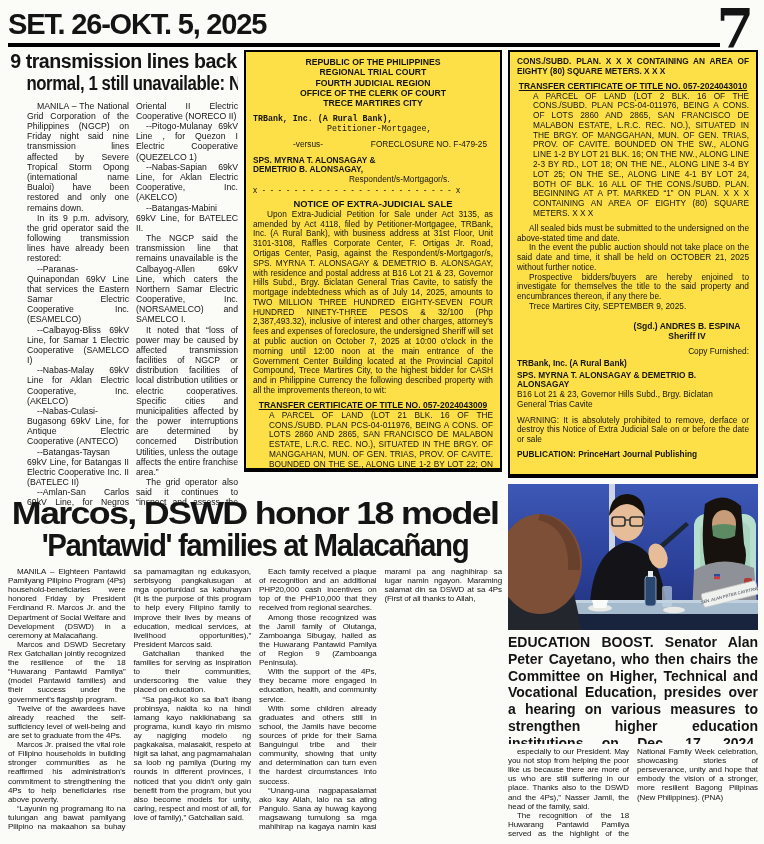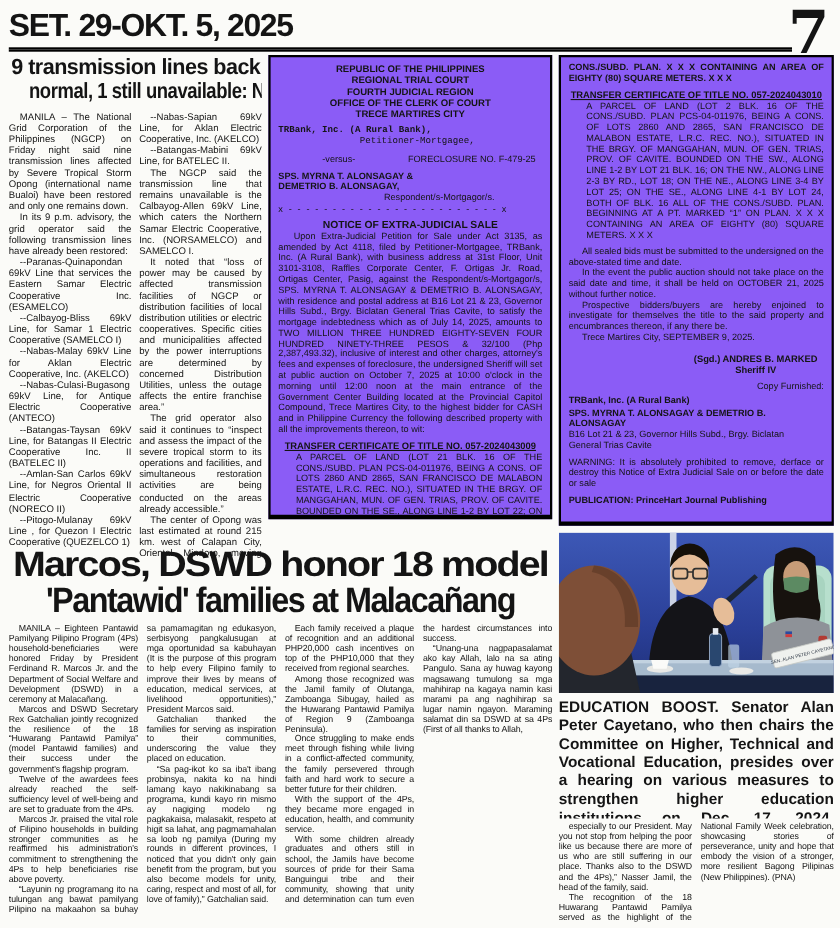--- a/index.html
+++ b/index.html
@@ -21,25 +21,25 @@
   .page-number { position:absolute; right:2px; top:0; font-family:"DejaVu Serif", serif;
     font-size:54px; font-weight:bold; line-height:0.95; }
 
   
   .ngcp { position:absolute; left:8px; top:50px; width:230px; height:458px; overflow:hidden; }
   .ngcp h2 { margin:0 0 6px 0; font-size:20px; font-weight:bold; line-height:1.12; text-align:left; letter-spacing:-0.5px; }
   .ngcp h2 .hl { display:block; white-space:nowrap; }
   .hl-n1 { transform:scaleX(0.98); transform-origin:50% 50%; }
   .hl-n2 { transform:scaleX(0.84); transform-origin:50% 50%; }
   .ngcp-body { column-count:2; column-gap:7px; column-fill:auto; height:408px;
-    font-size:8.7px; line-height:1.17; text-align:justify; overflow:hidden; }
+    font-size:8.7px; line-height:1.17; text-align:justify; overflow:hidden;margin-left:19px; }
   .ngcp-body p { text-indent:10px; }
 
   
-  .legal { position:absolute; background:#8b5cf6; border:2px solid #000; border-bottom:4.5px solid #000;
+  .legal { position:absolute; background:#fde047; border:2px solid #000; border-bottom:4.5px solid #000;
     padding:5px 7px; font-size:8.3px; line-height:1.18; overflow:hidden; }
   .box1 { left:244px; top:50px; width:258px; height:422px; }
   .box2 { left:508px; top:50px; width:250px; height:428px; }
   .court p { text-align:center; font-weight:bold; font-size:8.7px; }
   .party { margin-top:6px;font-family:Liberation Mono, monospace; }
   .pname { font-weight:bold; }
   .prole { margin-left:74px; }
   .versus-row { display:flex; justify-content:space-between; padding:6px 6px 6px 40px; }
   .rrole { margin-left:96px; }
   .xrule { letter-spacing:1.5px; margin-top:1px; }
@@ -76,21 +76,21 @@
     column-count:2; column-gap:8px; column-fill:auto;
     font-size:8px; line-height:1.14; letter-spacing:-0.1px; text-align:justify; overflow:hidden; }
   .marcos-cont p { text-indent:9px; }
 </style>
 </head>
 <body>
 
 <div class="page">
 
   <header class="masthead">
-    <div class="date-range">SET. 29-OKT. 5, 2025</div>
+    <div class="date-range">SET. 26-OKT. 5, 2025</div>
     <div class="mast-rules"></div>
     <div class="page-number">7</div>
   </header>
 
   <section class="ngcp">
     <h2>
       <span class="hl hl-n1">9 transmission lines back to</span>
       <span class="hl hl-n2">normal, 1 still unavailable: NGCP</span>
     </h2>
     <div class="ngcp-body">
@@ -144,21 +144,21 @@
     <p class="tct-desc tct-cont">CONS./SUBD. PLAN. X X X CONTAINING AN AREA OF EIGHTY (80) SQUARE METERS. X X X</p>
     <div class="tct-title">TRANSFER CERTIFICATE OF TITLE NO. 057-2024043010</div>
     <p class="tct-desc">A PARCEL OF LAND (LOT 2 BLK. 16 OF THE CONS./SUBD. PLAN PCS-04-011976, BEING A CONS. OF LOTS 2860 AND 2865, SAN FRANCISCO DE MALABON ESTATE, L.R.C. REC. NO.), SITUATED IN THE BRGY. OF MANGGAHAN, MUN. OF GEN. TRIAS, PROV. OF CAVITE. BOUNDED ON THE SW., ALONG LINE 1-2 BY LOT 21 BLK. 16; ON THE NW., ALONG LINE 2-3 BY RD., LOT 18; ON THE NE., ALONG LINE 3-4 BY LOT 25; ON THE SE., ALONG LINE 4-1 BY LOT 24, BOTH OF BLK. 16 ALL OF THE CONS./SUBD. PLAN. BEGINNING AT A PT. MARKED “1” ON PLAN. X X X CONTAINING AN AREA OF EIGHTY (80) SQUARE METERS. X X X</p>
     <div class="closing">
         <p>All sealed bids must be submitted to the undersigned on the above-stated time and date.</p>
         <p>In the event the public auction should not take place on the said date and time, it shall be held on OCTOBER 21, 2025 without further notice.</p>
         <p>Prospective bidders/buyers are hereby enjoined to investigate for themselves the title to the said property and encumbrances thereon, if any there be.</p>
         <p>Trece Martires City, SEPTEMBER 9, 2025.</p>
       </div>
     <div class="sig">
-      <div>(Sgd.) ANDRES B. MARKED</div>
+      <div>(Sgd.) ANDRES B. ESPINA</div>
       <div>Sheriff IV</div>
     </div>
     <div class="cf-label">Copy Furnished:</div>
     <div class="cf">
         <p>TRBank, Inc. (A Rural Bank)</p>
       </div>
     <div class="cf">
         <p>SPS. MYRNA T. ALONSAGAY &amp; DEMETRIO B. ALONSAGAY</p>
         <p>B16 Lot 21 &amp; 23, Governor Hills Subd., Brgy. Biclatan</p>
         <p>General Trias Cavite</p>
@@ -169,28 +169,27 @@
   </section>
 
   <section class="marcos-head">
     <span class="hl hl-m1">Marcos, DSWD honor 18 model</span>
     <span class="hl hl-m2">'Pantawid' families at Malacañang</span>
   </section>
 
   <div class="marcos-body">
       <p>MANILA – Eighteen Pantawid Pamilyang Pilipino Program (4Ps) household-beneficiaries were honored Friday by President Ferdinand R. Marcos Jr. and the Department of Social Welfare and Development (DSWD) in a ceremony at Malacañang.</p>
       <p>Marcos and DSWD Secretary Rex Gatchalian jointly recognized the resilience of the 18 “Huwarang Pantawid Pamilya” (model Pantawid families) and their success under the government's flagship program.</p>
-      <p>Twelve of the awardees fees already reached the self-sufficiency level of well-being and are set to graduate from the 4Ps.</p>
+      <p>Twelve of the awardees have already reached the self-sufficiency level of well-being and are set to graduate from the 4Ps.</p>
       <p>Marcos Jr. praised the vital role of Filipino households in building stronger communities as he reaffirmed his administration's commitment to strengthening the 4Ps to help beneficiaries rise above poverty.</p>
       <p>“Layunin ng programang ito na tulungan ang bawat pamilyang Pilipino na makaahon sa buhay sa pamamagitan ng edukasyon, serbisyong pangkalusugan at mga oportunidad sa kabuhayan (It is the purpose of this program to help every Filipino family to improve their lives by means of education, medical services, at livelihood opportunities),” President Marcos said.</p>
       <p>Gatchalian thanked the families for serving as inspiration to their communities, underscoring the value they placed on education.</p>
       <p>“Sa pag-ikot ko sa iba't ibang probinsya, nakita ko na hindi lamang kayo nakikinabang sa programa, kundi kayo rin mismo ay nagiging modelo ng pagkakaisa, malasakit, respeto at higit sa lahat, ang pagmamahalan sa loob ng pamilya (During my rounds in different provinces, I noticed that you didn't only gain benefit from the program, but you also become models for unity, caring, respect and most of all, for love of family),” Gatchalian said.</p>
       <p>Each family received a plaque of recognition and an additional PHP20,000 cash incentives on top of the PHP10,000 that they received from regional searches.</p>
       <p>Among those recognized was the Jamil family of Olutanga, Zamboanga Sibugay, hailed as the Huwarang Pantawid Pamilya of Region 9 (Zamboanga Peninsula).</p>
-      <p>Once struggling to make ends meet through fishing while living in a conflict-affected community, the family persevered through faith and hard work to secure a better future for their children.</p>
       <p>With the support of the 4Ps, they became more engaged in education, health, and community service.</p>
       <p>With some children already graduates and others still in school, the Jamils have become sources of pride for their Sama Banguingui tribe and their community, showing that unity and determination can turn even the hardest circumstances into success.</p>
       <p>“Unang-una nagpapasalamat ako kay Allah, lalo na sa ating Pangulo. Sana ay huwag kayong magsawang tumulong sa mga mahihirap na kagaya namin kasi marami pa ang naghihirap sa lugar namin ngayon. Maraming salamat din sa DSWD at sa 4Ps (First of all thanks to Allah,</p>
     </div>
 
   <figure class="photo">
     <svg width="250" height="146" viewBox="0 0 250 146">
       <defs>
         <linearGradient id="bg" x1="0" y1="0" x2="0" y2="1">
           <stop offset="0" stop-color="#3d58b6"></stop>

